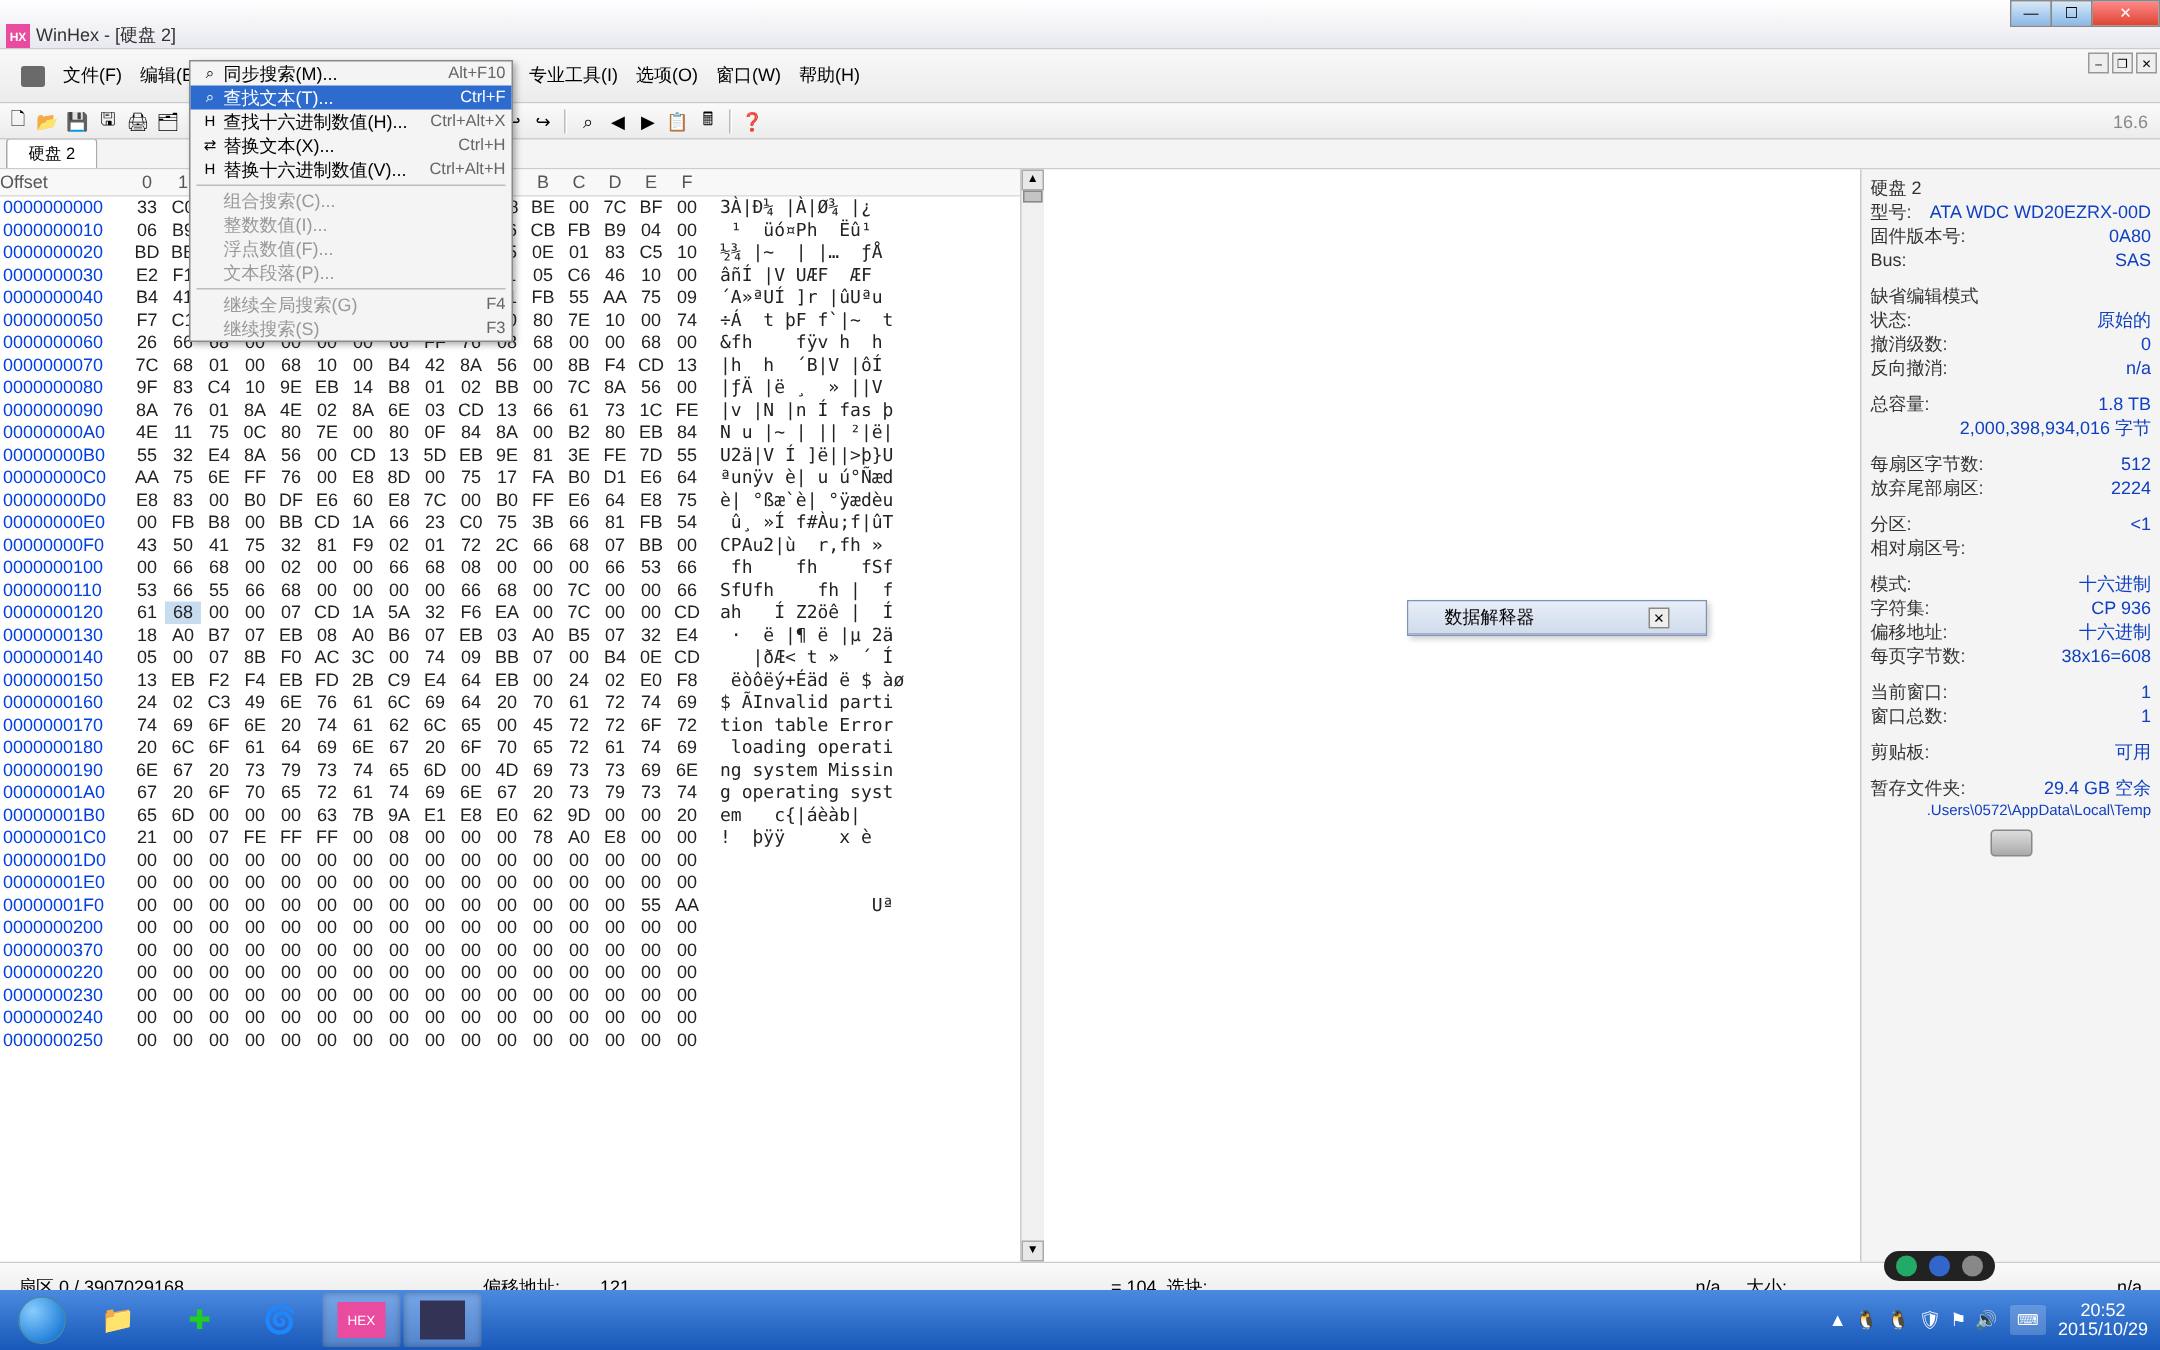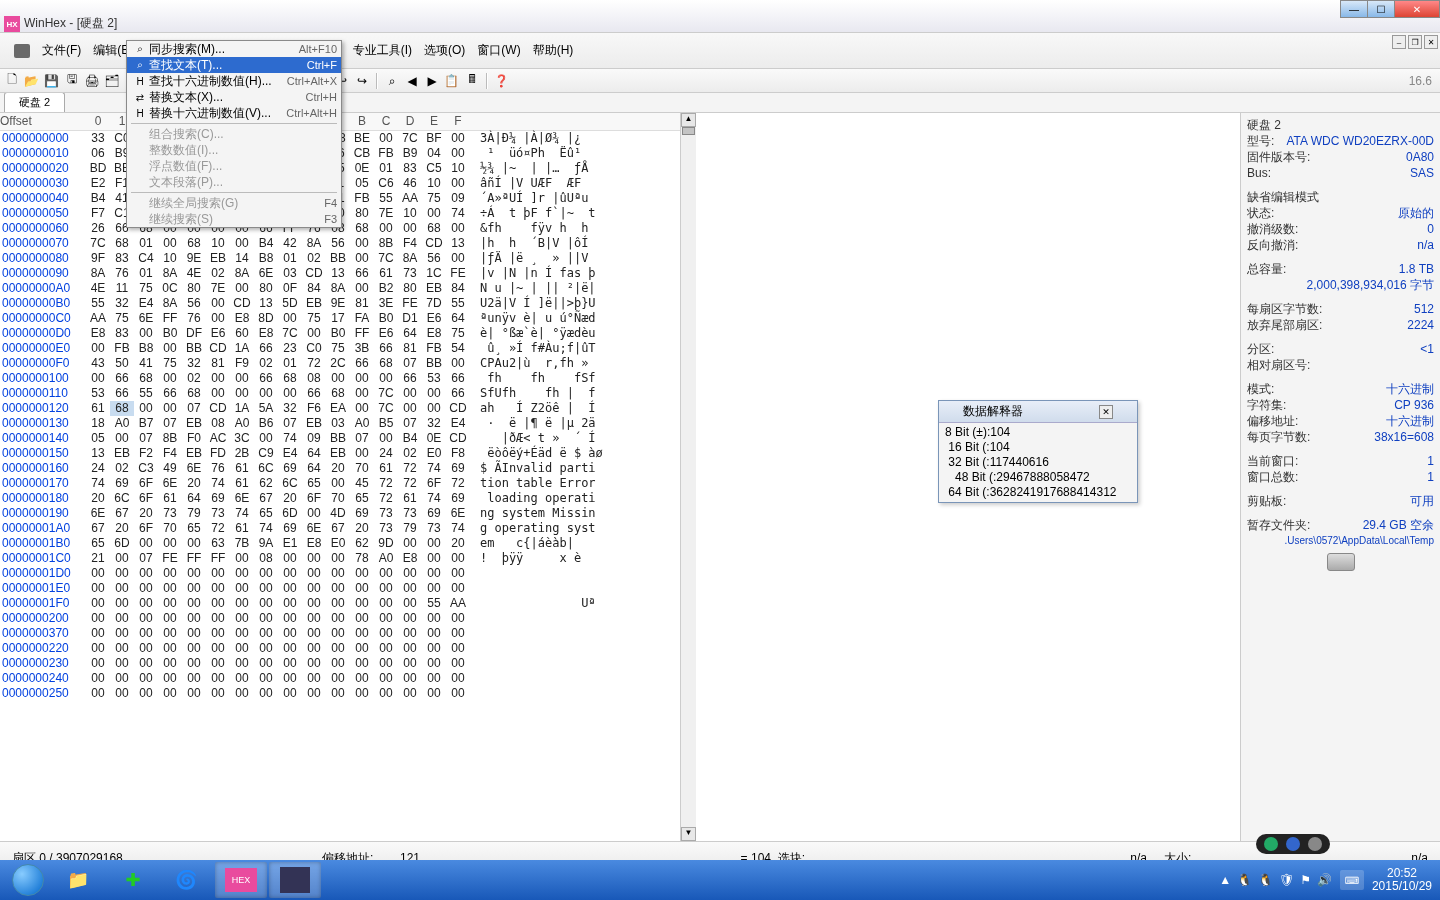--- a/index.html
+++ b/index.html
@@ -1165,27 +1165,20 @@
       <span class="dd-lbl">继续搜索(S)</span>
       <span class="dd-sc">F3</span>
     </div>
   </div>
 
 <div class="interp">
   <div class="interp-title">
     <span>数据解释器</span>
     <span class="interp-close">✕</span>
   </div>
-  <div class="interp-body" id="interp-body">
-      <div class="interp-row">8 Bit (±):104</div>
-      <div class="interp-row"> 16 Bit (:104</div>
-      <div class="interp-row"> 32 Bit (:117440616</div>
-      <div class="interp-row">   48 Bit (:29467888058472</div>
-      <div class="interp-row"> 64 Bit (:3628241917688414312</div>
-    </div>
 </div>
 
 <div class="statusbar">
   <div class="sb-cell" style="width:310px">扇区 0 / 3907029168</div>
   <div class="sb-cell" style="width:240px"><span>偏移地址:</span>&nbsp;&nbsp;&nbsp;&nbsp;&nbsp;&nbsp;&nbsp;&nbsp;<span>121</span></div>
   <div class="sb-cell" style="width:260px;justify-content:flex-end"><span>= 104</span>&nbsp;&nbsp;<span>选块:</span></div>
   <div class="sb-cell sb-stretch" style="justify-content:flex-end">
       <span>n/a</span>
     </div>
   <div class="sb-cell" style="width:60px">

